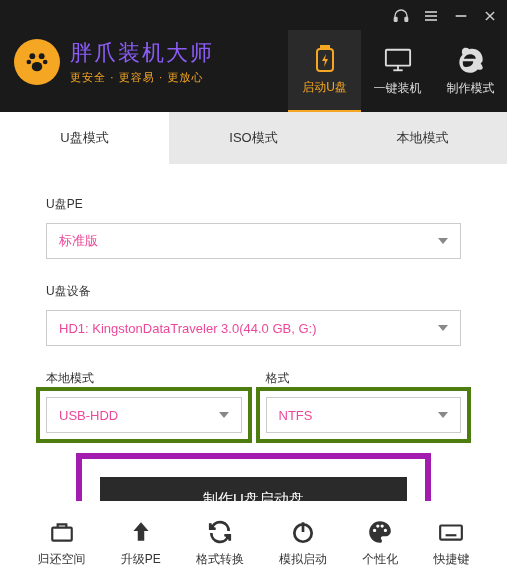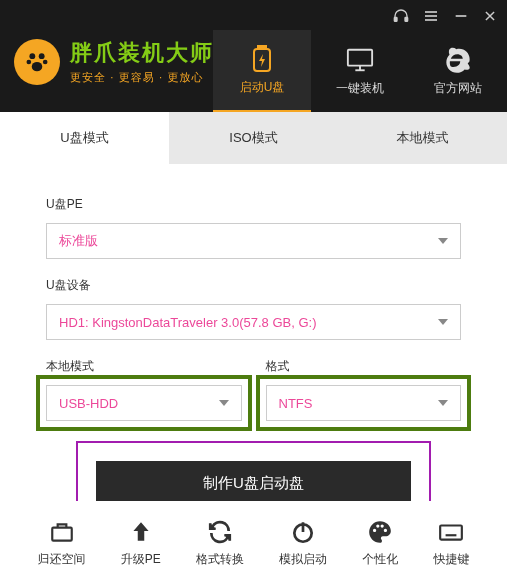--- a/index.html
+++ b/index.html
@@ -5,45 +5,45 @@
   * { box-sizing: border-box; margin: 0; padding: 0; }
   body { width: 507px; height: 581px; font-family: "Microsoft YaHei", sans-serif; background: #fff; overflow: hidden; }
   
   .header { background: #1a1a1a; height: 112px; position: relative; }
   .titlebar-icons { position: absolute; top: 8px; right: 10px; display: flex; gap: 14px; align-items: center; }
   .titlebar-icons svg { width: 16px; height: 16px; }
   .close-icon svg { width: 14px; height: 14px; }
   
   .brand { position: absolute; left: 14px; top: 38px; display: flex; align-items: center; gap: 10px; }
   .logo { width: 46px; height: 46px; border-radius: 50%; background: #f5a623; display: flex; align-items: center; justify-content: center; }
-  .brand-text .title { color: #84cc16; font-size: 22px; font-weight: bold; letter-spacing: 2px; }
+  .brand-text .title { color: #8b5cf6; font-size: 22px; font-weight: normal; letter-spacing: 2px; }
   .brand-text .subtitle { color: #f5a623; font-size: 11px; margin-top: 2px; letter-spacing: 1px; }
   
   .nav { position: absolute; right: 0; top: 30px; display: flex; }
-  .nav-item { width: 98px; height: 82px; display: flex; flex-direction: column; align-items: center; justify-content: center; gap: 6px; cursor: pointer; }
+  .nav-item { width: 73px; height: 82px; display: flex; flex-direction: column; align-items: center; justify-content: center; gap: 6px; cursor: pointer; }
   .nav-item.active { background: #2a2a2a; border-bottom: 2px solid #f5a623; }
   .nav-item .nav-label { color: #ddd; font-size: 12px; }
   .nav-item.active .nav-label { color: #f5a623; }
   .nav-icon { width: 28px; height: 28px; display: flex; align-items: center; justify-content: center; }
   
   .tabs { display: flex; height: 52px; background: #e8e8e8; }
   .tab { flex: 1; display: flex; align-items: center; justify-content: center; font-size: 13px; color: #333; cursor: pointer; }
   .tab.active { background: #fff; }
   
   .content { padding: 32px 46px 20px 46px; }
-  .field { margin-bottom: 18px; }
+  .field { margin-bottom: 24px; }
   .field-label { font-size: 12px; color: #333; margin-bottom: 10px; }
   .select { height: 36px; border: 1px solid #ccc; display: flex; align-items: center; justify-content: space-between; padding: 0 12px; font-size: 13px; color: #ec4899; cursor: pointer; }
   .chevron { width: 0; height: 0; border-left: 5px solid transparent; border-right: 5px solid transparent; border-top: 6px solid #888; }
   
   .row { display: flex; gap: 24px; }
   .row .col { flex: 1; }
   .highlight-box { border: 4px solid #4d7c0f; padding: 6px; margin: -10px; }
   
-  .main-btn-wrap { border: 2px solid #a21caf; padding: 18px; margin: 20px 30px 0 30px; }
+  .main-btn-wrap { border: 6px solid #a21caf; padding: 18px; margin: 20px 30px 0 30px; }
   .main-btn { background: #2a2a2a; color: #fff; height: 44px; display: flex; align-items: center; justify-content: center; font-size: 15px; cursor: pointer; }
   
   .footer { position: absolute; bottom: 0; left: 0; right: 0; height: 80px; background: #fff; display: flex; justify-content: space-around; align-items: center; padding: 16px 20px 12px 20px; }
   .footer-item { display: flex; flex-direction: column; align-items: center; gap: 6px; cursor: pointer; }
   .footer-label { font-size: 12px; color: #333; }
   .footer-icon { width: 26px; height: 26px; display: flex; align-items: center; justify-content: center; }
 </style>
 </head>
 <body>
 
@@ -104,21 +104,21 @@
           </svg>
       </div>
       <span class="nav-label">一键装机</span>
     </div>
     <div class="nav-item">
       <div class="nav-icon">
         <svg width="28" height="28" viewBox="0 0 24 24" fill="#ddd">
             <path d="M21.8 13.2c.1-.6.2-1.2.2-1.8 0-5-4-9-9-9-.8 0-1.6.1-2.3.3C8.9 1.5 7 1.3 5.7 2c-1.7.9-1.9 3.1-1 5.6C3.1 9.2 2 11.4 2 14c0 5 4 9 9 9 2.6 0 5-1.1 6.7-2.9 1.9.5 3.4.3 4.1-.7.7-1-.1-2.7-1.5-4.5l1.5-1.7zM5 14c0-.3 0-.7.1-1h8.8c0 1.3-.5 2.5-1.3 3.3-1.1 1.1-2.8 1.7-4.6 1.7-1.1 0-2-.3-2.3-.6C5.2 16.6 5 15.4 5 14zm8.9-3H5.8c.8-2.3 3-4 5.6-4 1.4 0 2.7.5 3.6 1.4.6.6 1 1.5 1.1 2.6h-2.2z"></path>
           </svg>
       </div>
-      <span class="nav-label">官方网站</span>
+      <span class="nav-label">制作模式</span>
     </div>
   </div>
 </div>
 
 <div class="tabs">
   <div class="tab active">U盘模式</div>
   <div class="tab">ISO模式</div>
   <div class="tab">本地模式</div>
 </div>
 
@@ -127,21 +127,21 @@
     <div class="field-label">U盘PE</div>
     <div class="select">
       <span>标准版</span>
       <span class="chevron"></span>
     </div>
   </div>
 
   <div class="field">
     <div class="field-label">U盘设备</div>
     <div class="select">
-      <span>HD1: KingstonDataTraveler 3.0(57.8 GB, G:)</span>
+      <span>HD1: KingstonDataTraveler 3.0(44.0 GB, G:)</span>
       <span class="chevron"></span>
     </div>
   </div>
 
   <div class="row">
     <div class="col">
       <div class="field-label">本地模式</div>
       <div class="highlight-box">
         <div class="select">
           <span>USB-HDD</span>

